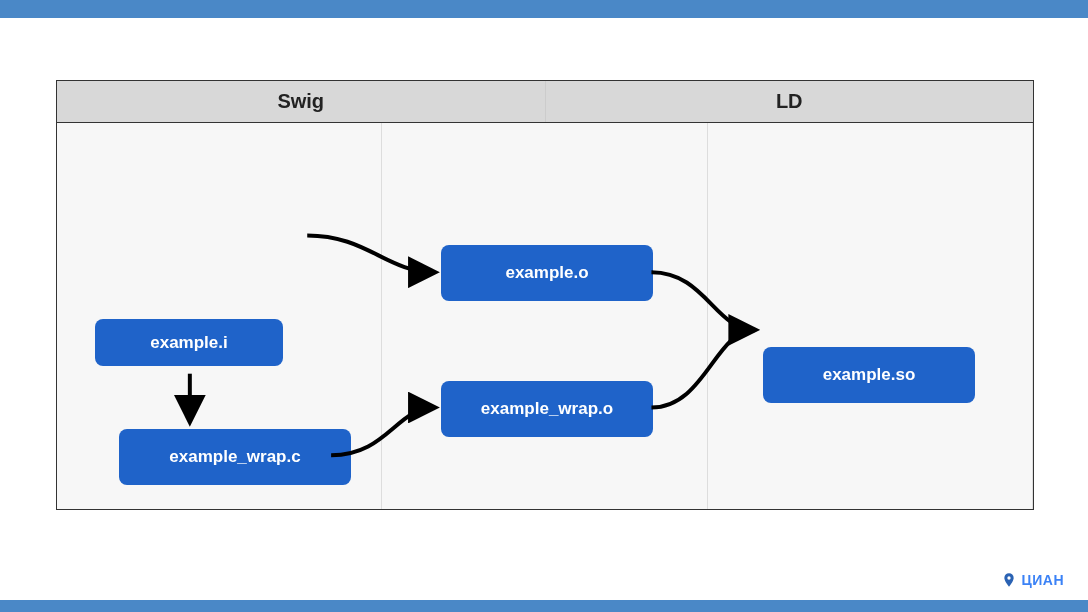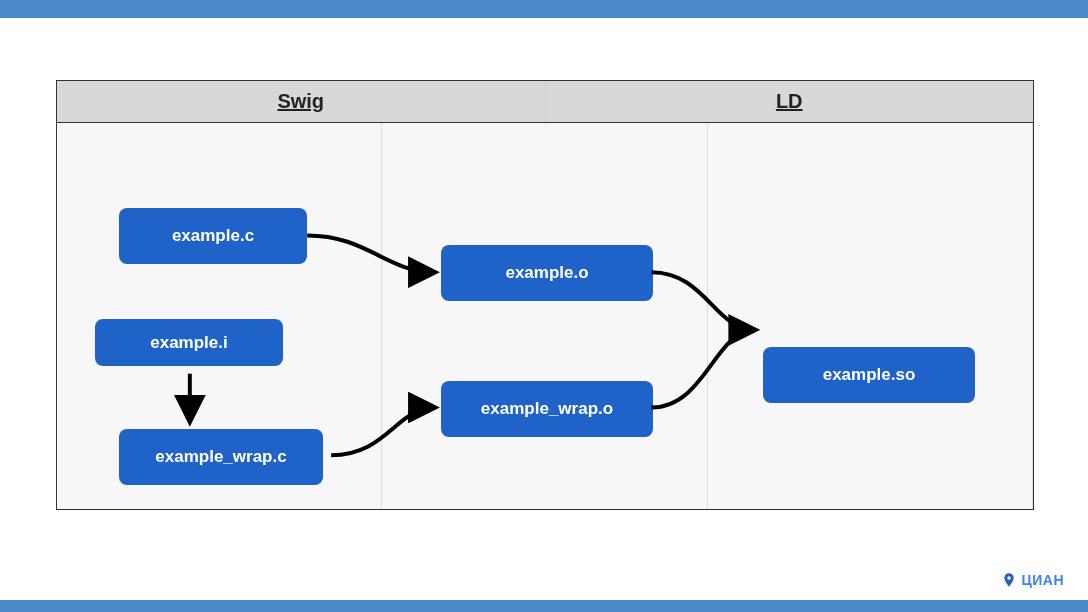--- a/index.html
+++ b/index.html
@@ -40,21 +40,20 @@
     }
     .table-header .col {
       flex: 1;
       display: flex;
       align-items: center;
       justify-content: center;
       font-size: 20px;
       font-weight: 600;
       color: #222;
       border-right: 1px solid #ccc;
-      text-decoration: underline;
     }
     .table-header .col:last-child { border-right: none; }
     .table-body {
       display: flex;
       height: calc(100% - 42px);
       position: relative;
     }
     .table-body .col {
       flex: 1;
       border-right: 1px solid #ddd;
@@ -70,21 +69,21 @@
       border-radius: 8px;
       display: flex;
       align-items: center;
       justify-content: center;
       padding: 0 10px;
       white-space: nowrap;
     }
     
     .pos-ec  { left: 62px;  top: 85px;  width: 188px; height: 56px; }
     .pos-ei  { left: 38px;  top: 196px; width: 188px; height: 47px; }
-    .pos-ewc { left: 62px;  top: 306px; width: 204px; height: 56px; }
+    .pos-ewc { left: 62px;  top: 306px; width: 232px; height: 56px; }
     .pos-eo  { left: 384px; top: 122px; width: 212px; height: 56px; }
     .pos-ewo { left: 384px; top: 258px; width: 212px; height: 56px; }
     .pos-eso { left: 706px; top: 180px; width: 212px; height: 56px; margin-top: 44px; }
 
     svg.arrows {
       position: absolute;
       left: 0;
       top: 42px;
       width: 100%;
       height: calc(100% - 42px);
@@ -117,21 +116,20 @@
 <div class="slide">
   <div class="table-header">
     <div class="col">Swig</div>
     <div class="col">LD</div>
   </div>
   <div class="table-body">
     <div class="col"></div>
     <div class="col"></div>
     <div class="col"></div>
 
-    <div class="box pos-ec">example.c</div>
     <div class="box pos-ei">example.i</div>
     <div class="box pos-ewc">example_wrap.c</div>
     <div class="box pos-eo">example.o</div>
     <div class="box pos-ewo">example_wrap.o</div>
     <div class="box pos-eso">example.so</div>
   </div>
 
   <svg class="arrows" viewBox="0 0 978 388">
     <defs>
       <marker id="ah" viewBox="0 0 12 12" refX="10" refY="6" markerWidth="8" markerHeight="8" orient="auto">

